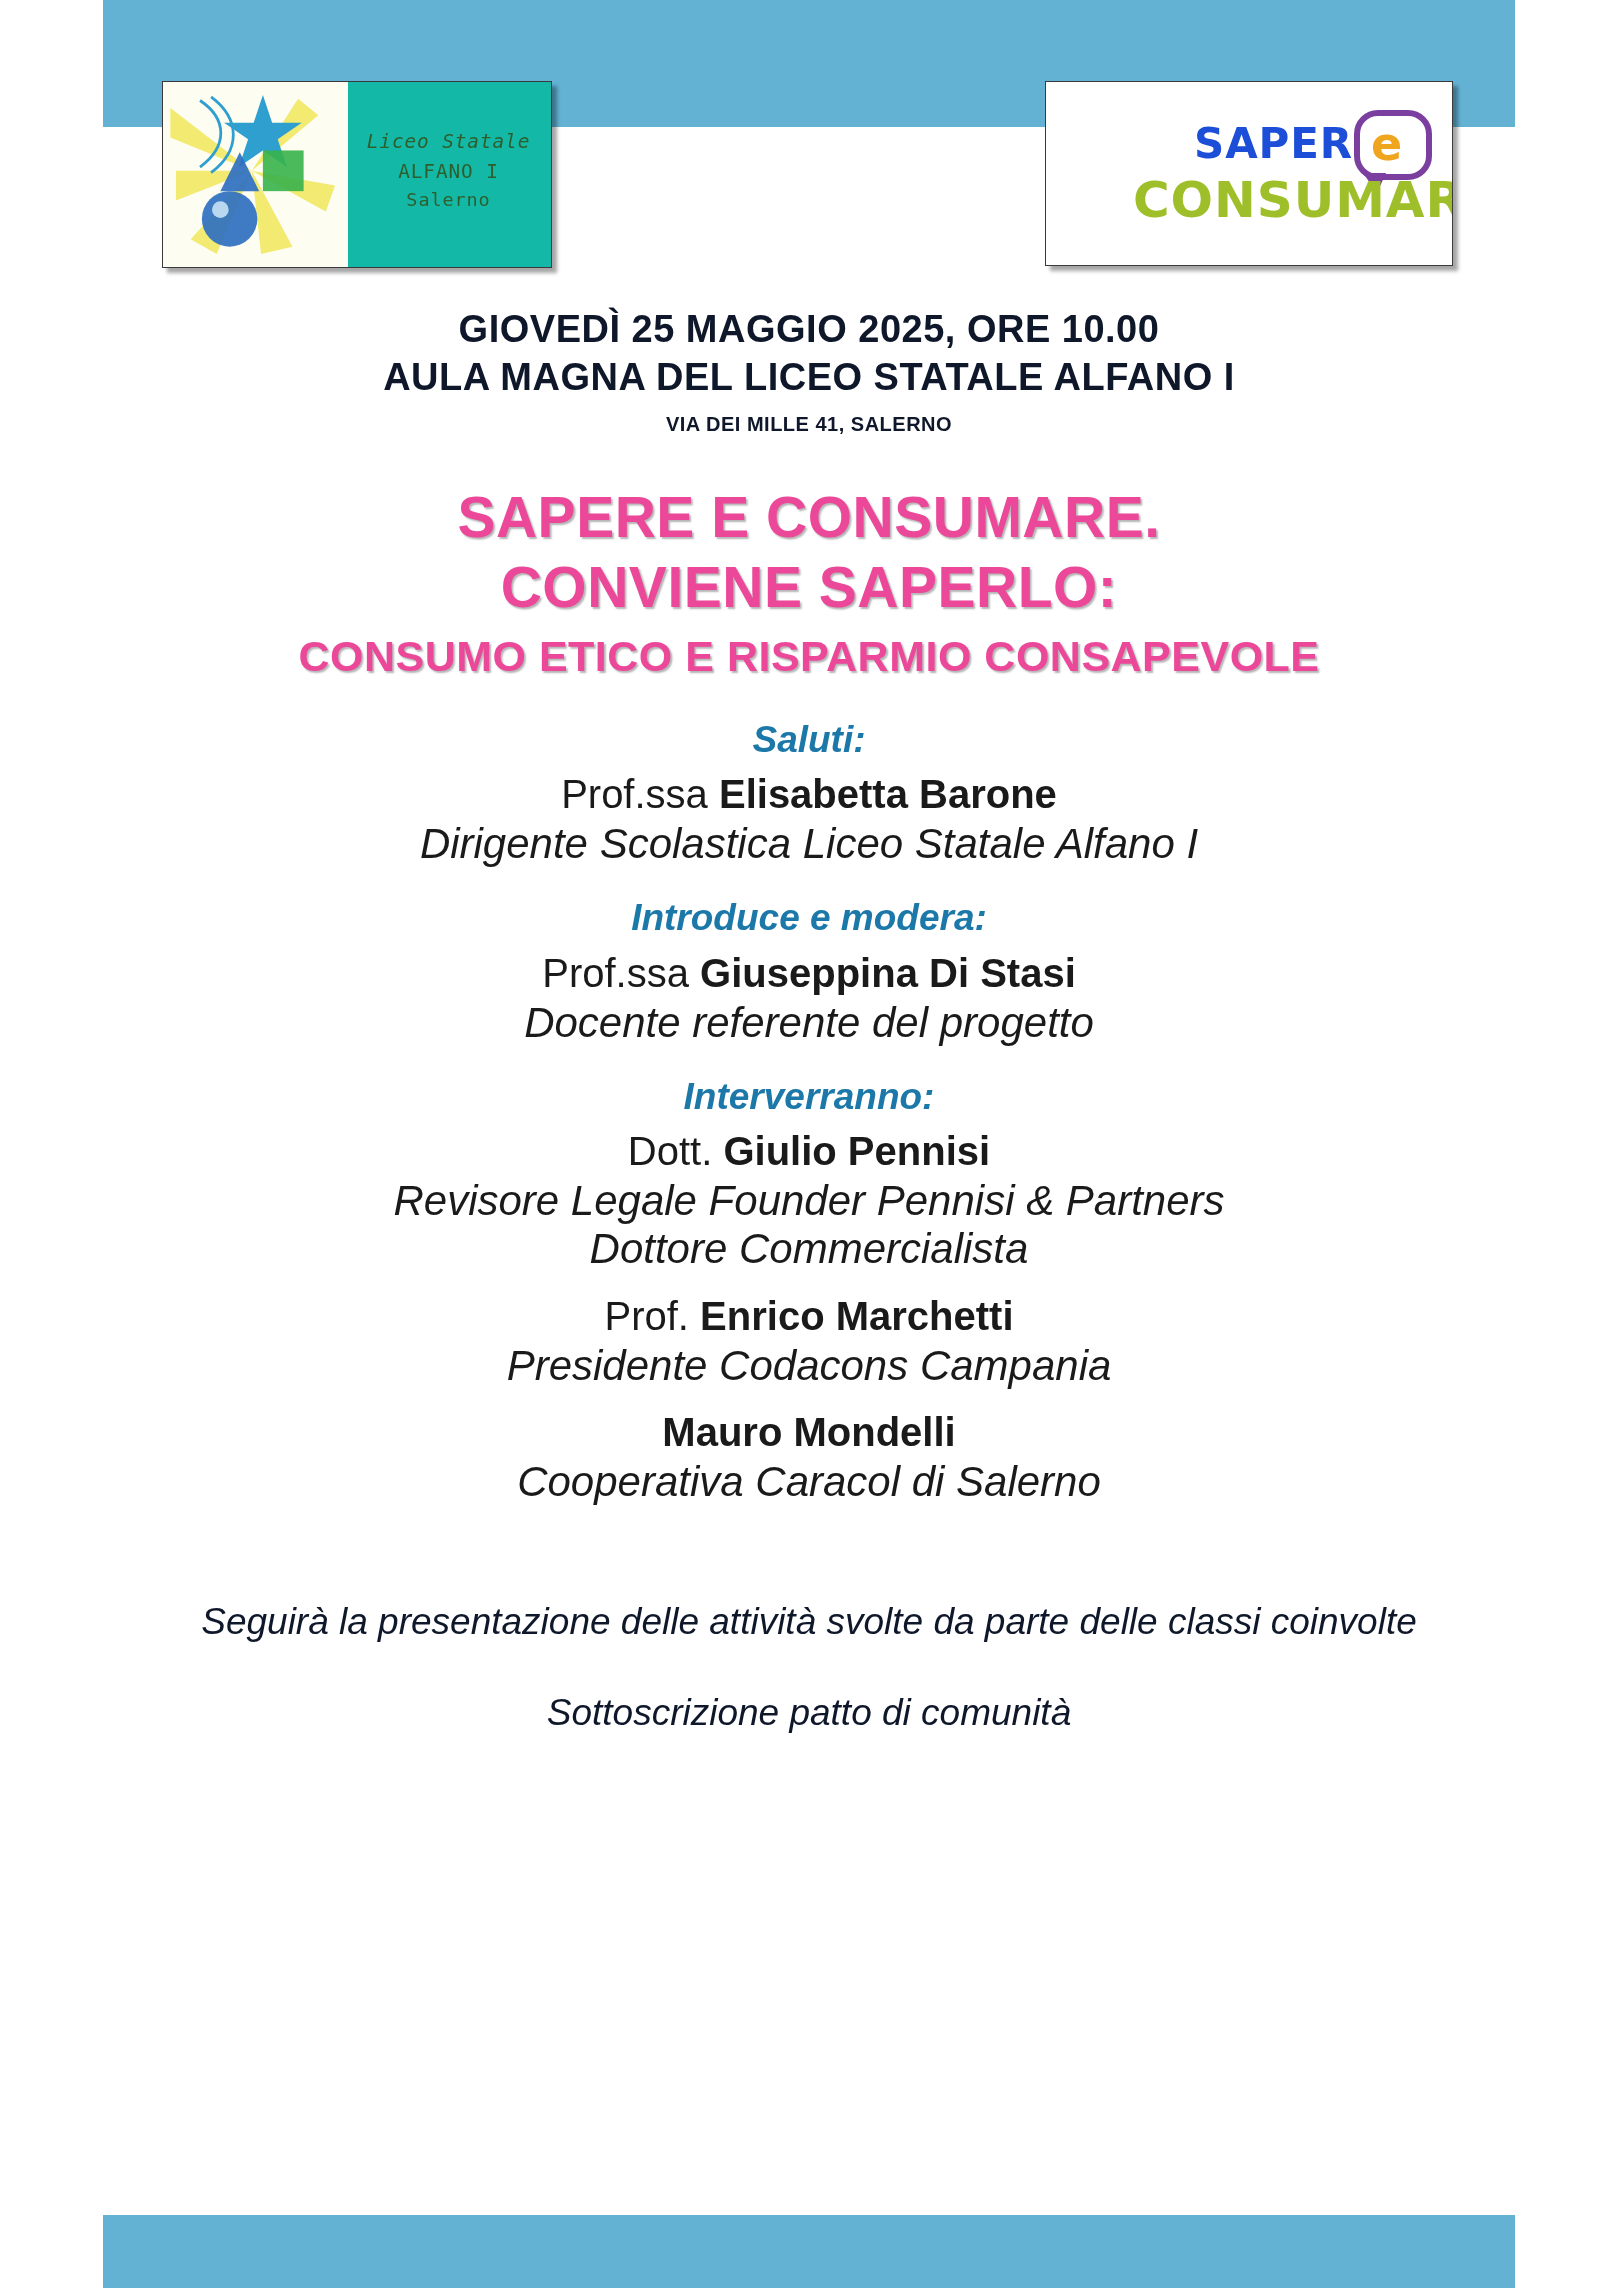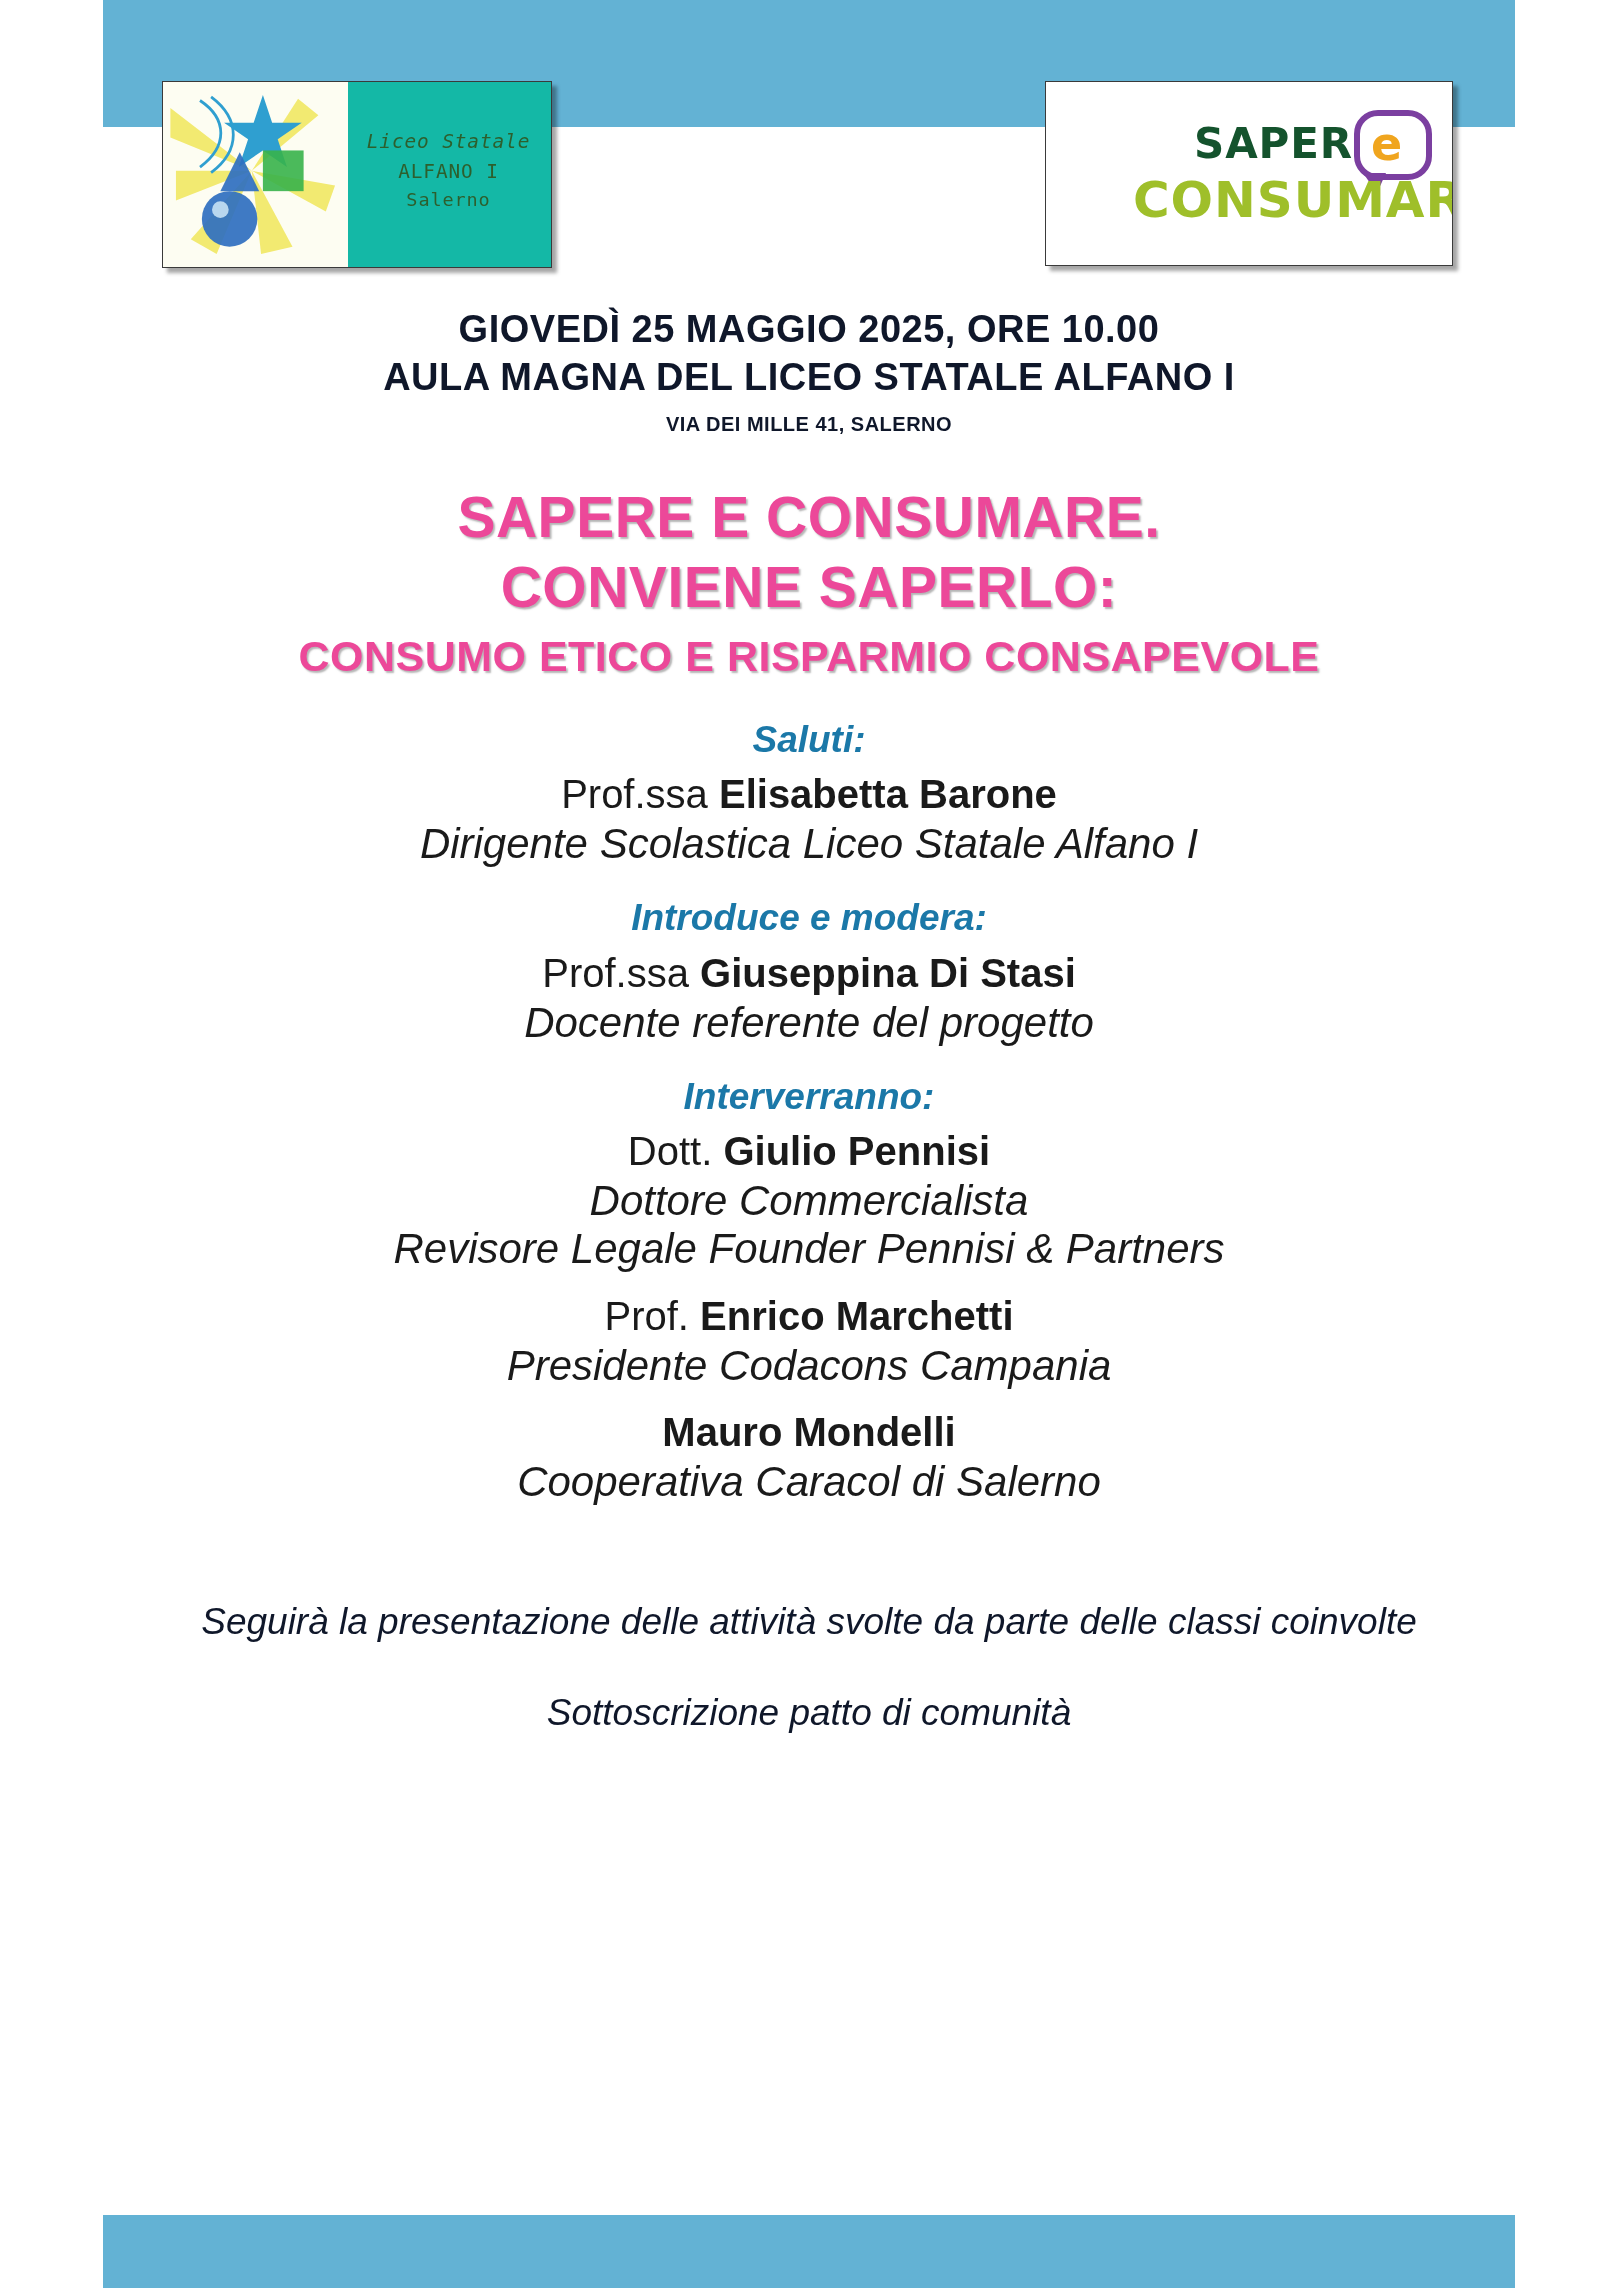--- a/index.html
+++ b/index.html
@@ -86,21 +86,21 @@
     box-shadow: 4.6px 4.6px 3.7px rgba(0,0,0,0.35);
     overflow: hidden;
   }
   .logo-right .saper {
     position: absolute;
     left: 148px;
     top: 37px;
     font-size: 42px;
     font-weight: bold;
     letter-spacing: 0.9px;
-    color: #14532d;
+    color: #1d4ed8;
     font-family: "DejaVu Sans", sans-serif;
   }
   .logo-right .consumare {
     position: absolute;
     left: 87px;
     top: 89px;
     font-size: 50px;
     font-weight: bold;
     letter-spacing: 0.9px;
     color: #9fbf2a;
@@ -259,22 +259,22 @@
   <div class="person"><span>Prof.ssa </span><b>Elisabetta Barone</b></div>
   <div class="role">Dirigente Scolastica Liceo Statale Alfano I</div>
 
   <div class="section-label">Introduce e modera:</div>
   <div class="person"><span>Prof.ssa </span><b>Giuseppina Di Stasi</b></div>
   <div class="role">Docente referente del progetto</div>
 
   <div class="section-label">Interverranno:</div>
 
   <div class="person"><span>Dott. </span><b>Giulio Pennisi</b></div>
+  <div class="role">Revisore Legale Founder Pennisi &amp; Partners</div>
   <div class="role">Dottore Commercialista</div>
-  <div class="role">Revisore Legale Founder Pennisi &amp; Partners</div>
 
   <div class="gap-sm"></div>
   <div class="person"><span>Prof. </span><b>Enrico Marchetti</b></div>
   <div class="role">Presidente Codacons Campania</div>
 
   <div class="gap-sm"></div>
   <div class="person"><b>Mauro Mondelli</b></div>
   <div class="role">Cooperativa Caracol di Salerno</div>
 
   <div class="closing">

